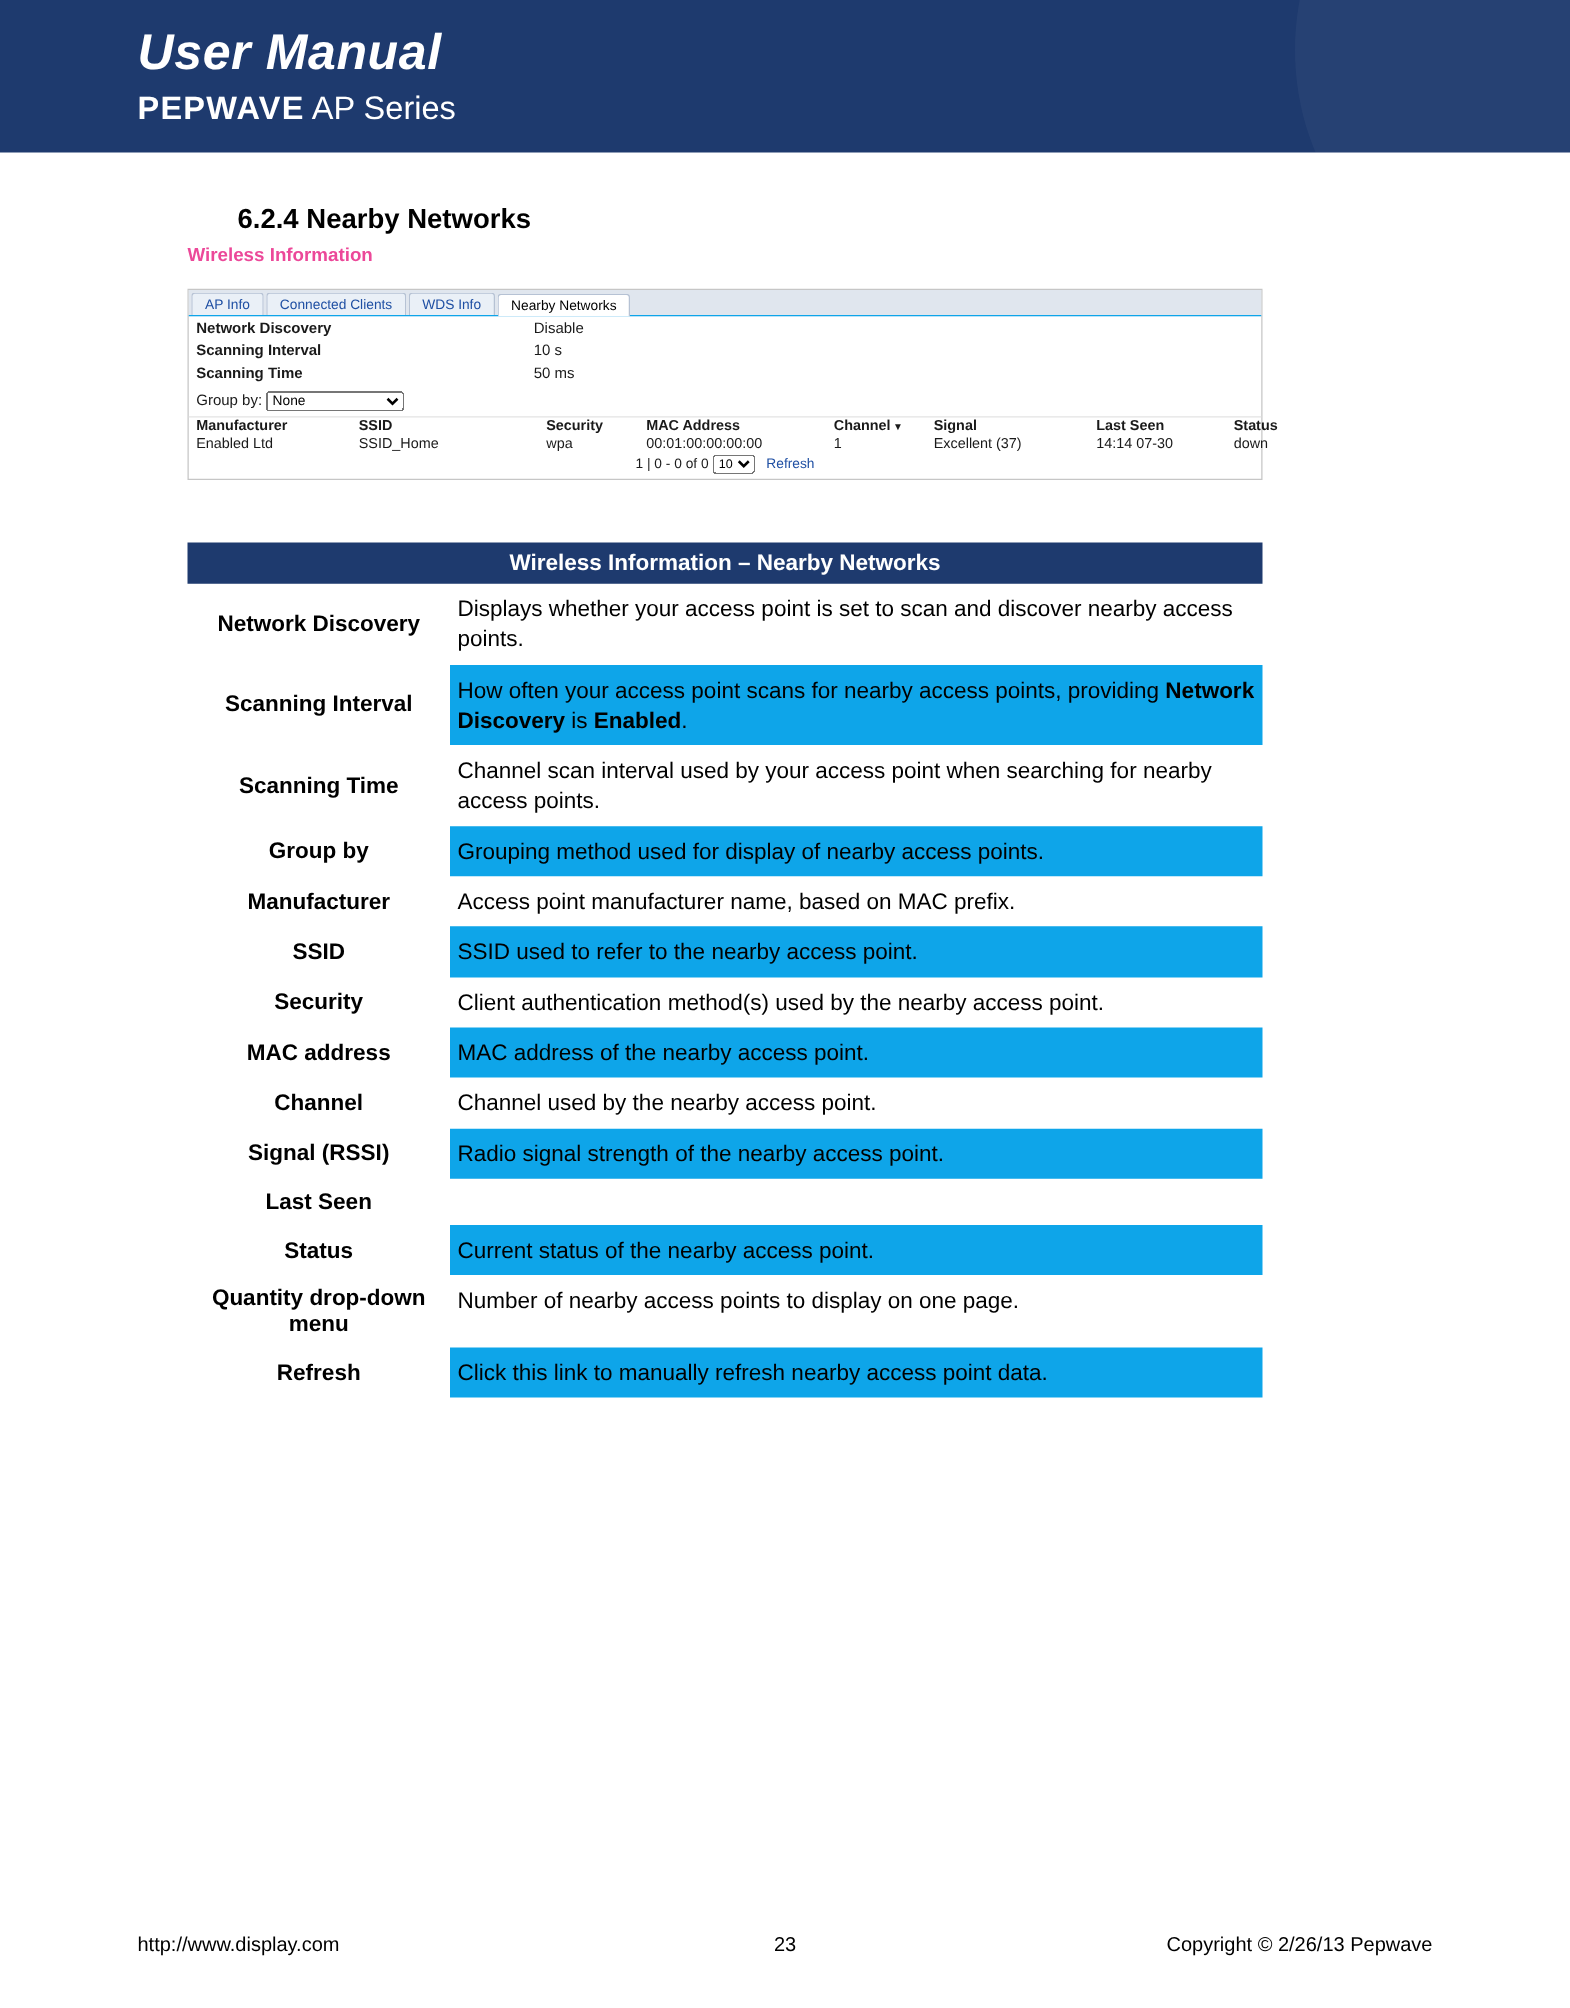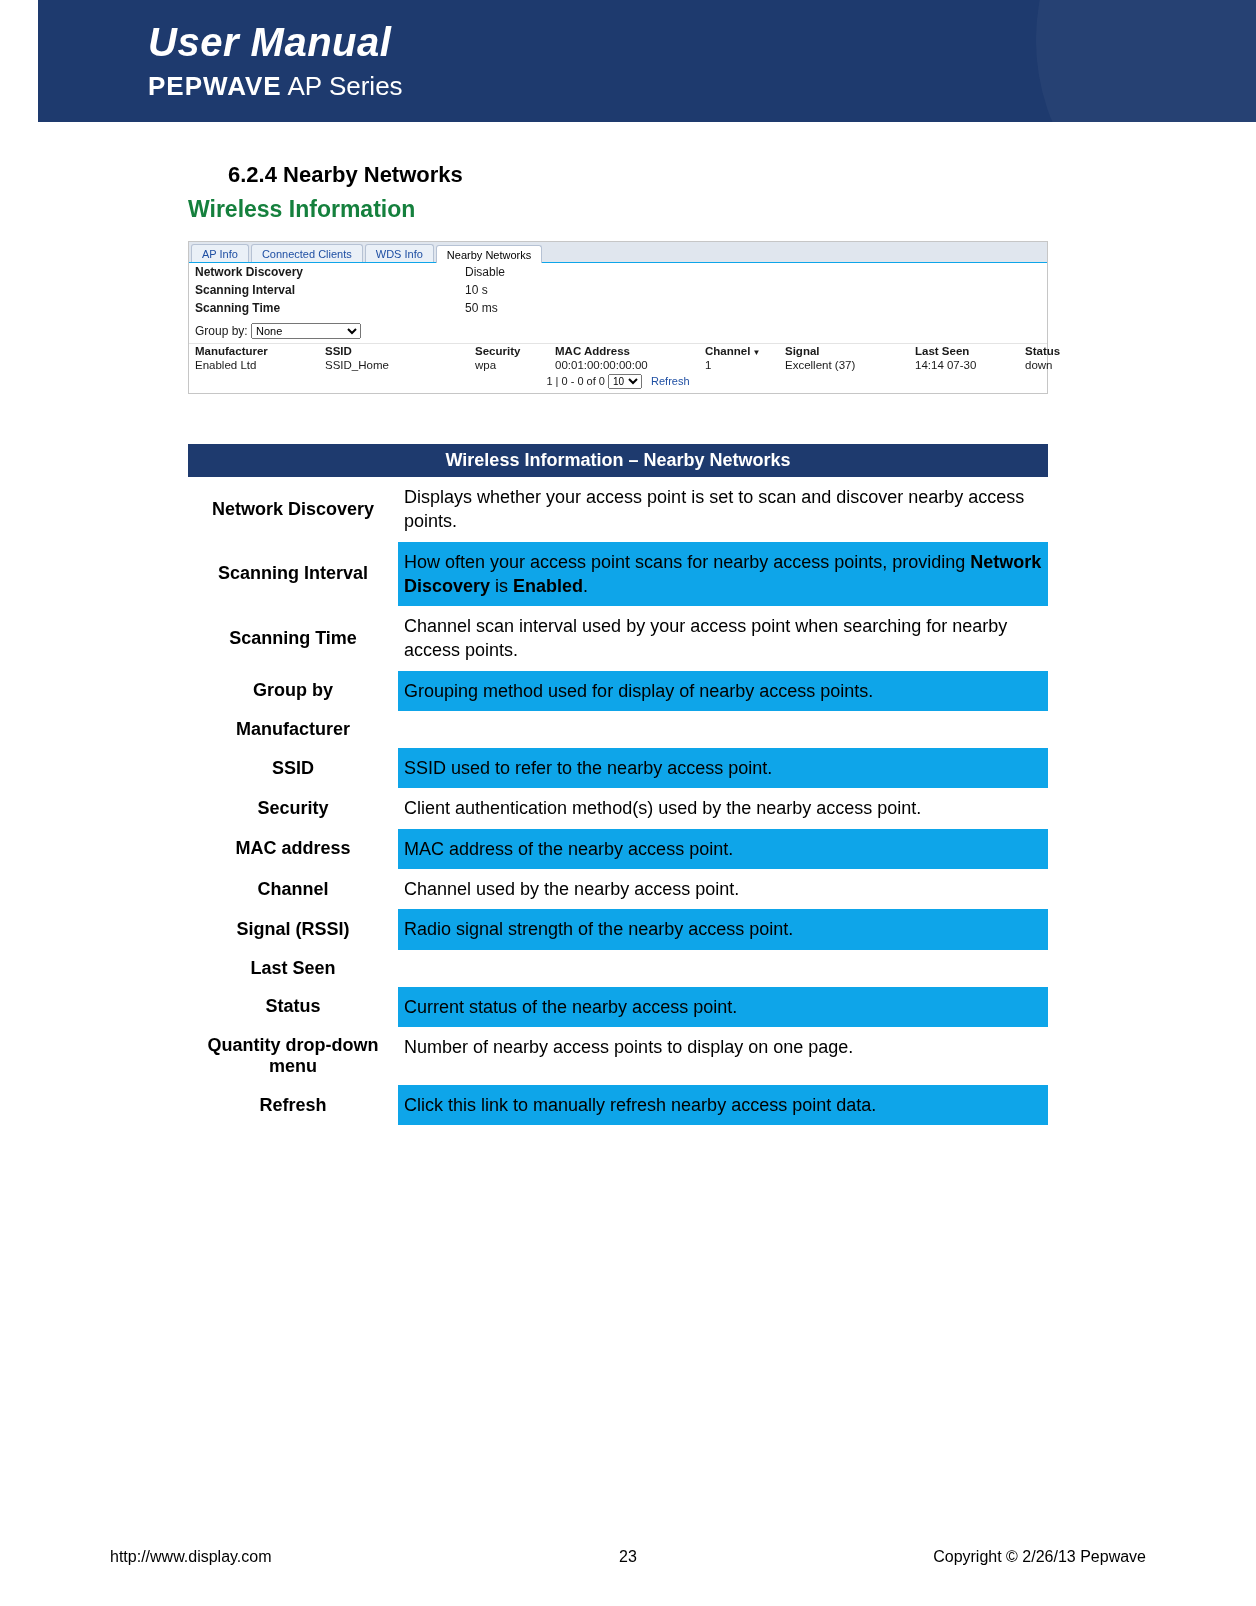--- a/index.html
+++ b/index.html
@@ -8,21 +8,20 @@
     padding: 0;
     font-family: Arial, Helvetica, sans-serif;
     background: #fff;
     width: 1256px;
   }
   .page {
     width: 1256px;
     min-height: 1606px;
     position: relative;
     background: #fff;
-    padding-left: 38px;
   }
   
   .banner {
     background: #1e3a6e;
     padding: 20px 0 20px 110px;
     position: relative;
     overflow: hidden;
   }
   .banner::after{
     content:"";
@@ -54,23 +53,23 @@
   
   .content {
     padding: 40px 110px 0 150px;
   }
   .section-heading {
     font-size: 22px;
     font-weight: 700;
     margin: 0 0 8px 40px;
   }
   .wi-title{
-    font-size: 23px;
-    font-weight:700;
-    color:#15803d;
+    font-size: 15px;
+    font-weight:700;
+    color:#ec4899;
     margin:0 0 18px 0;
   }
   
   .shot {
     border:1px solid #c6c6c6;
     background:#fff;
     font-size:12px;
     color:#1a1a1a;
     width:860px;
     margin-bottom:50px;
@@ -281,20 +280,21 @@
     <div class="desc-row">
       <div class="label">Scanning Time</div>
       <div class="val">Channel scan interval used by your access point when searching for nearby access points.</div>
     </div>
     <div class="desc-row shade">
       <div class="label">Group by</div>
       <div class="val">Grouping method used for display of nearby access points.</div>
     </div>
     <div class="desc-row">
       <div class="label">Manufacturer</div>
+      <div class="val">Access point manufacturer name, based on MAC prefix.</div>
     </div>
     <div class="desc-row shade">
       <div class="label">SSID</div>
       <div class="val">SSID used to refer to the nearby access point.</div>
     </div>
     <div class="desc-row">
       <div class="label">Security</div>
       <div class="val">Client authentication method(s) used by the nearby access point.</div>
     </div>
     <div class="desc-row shade">

